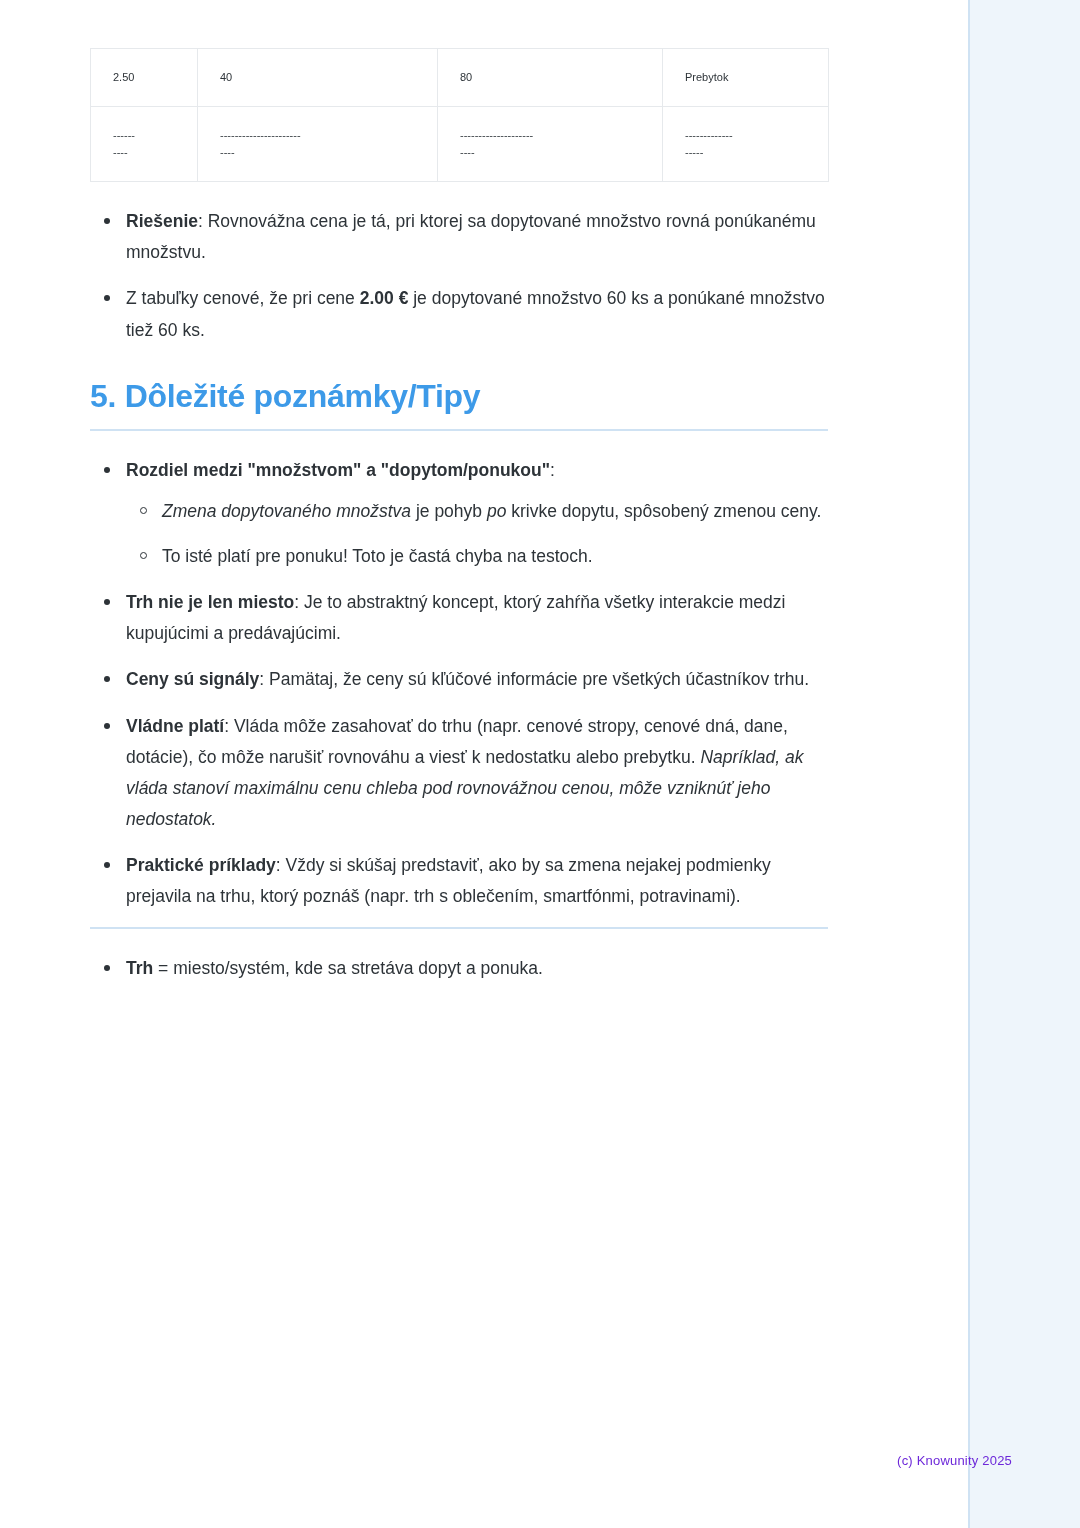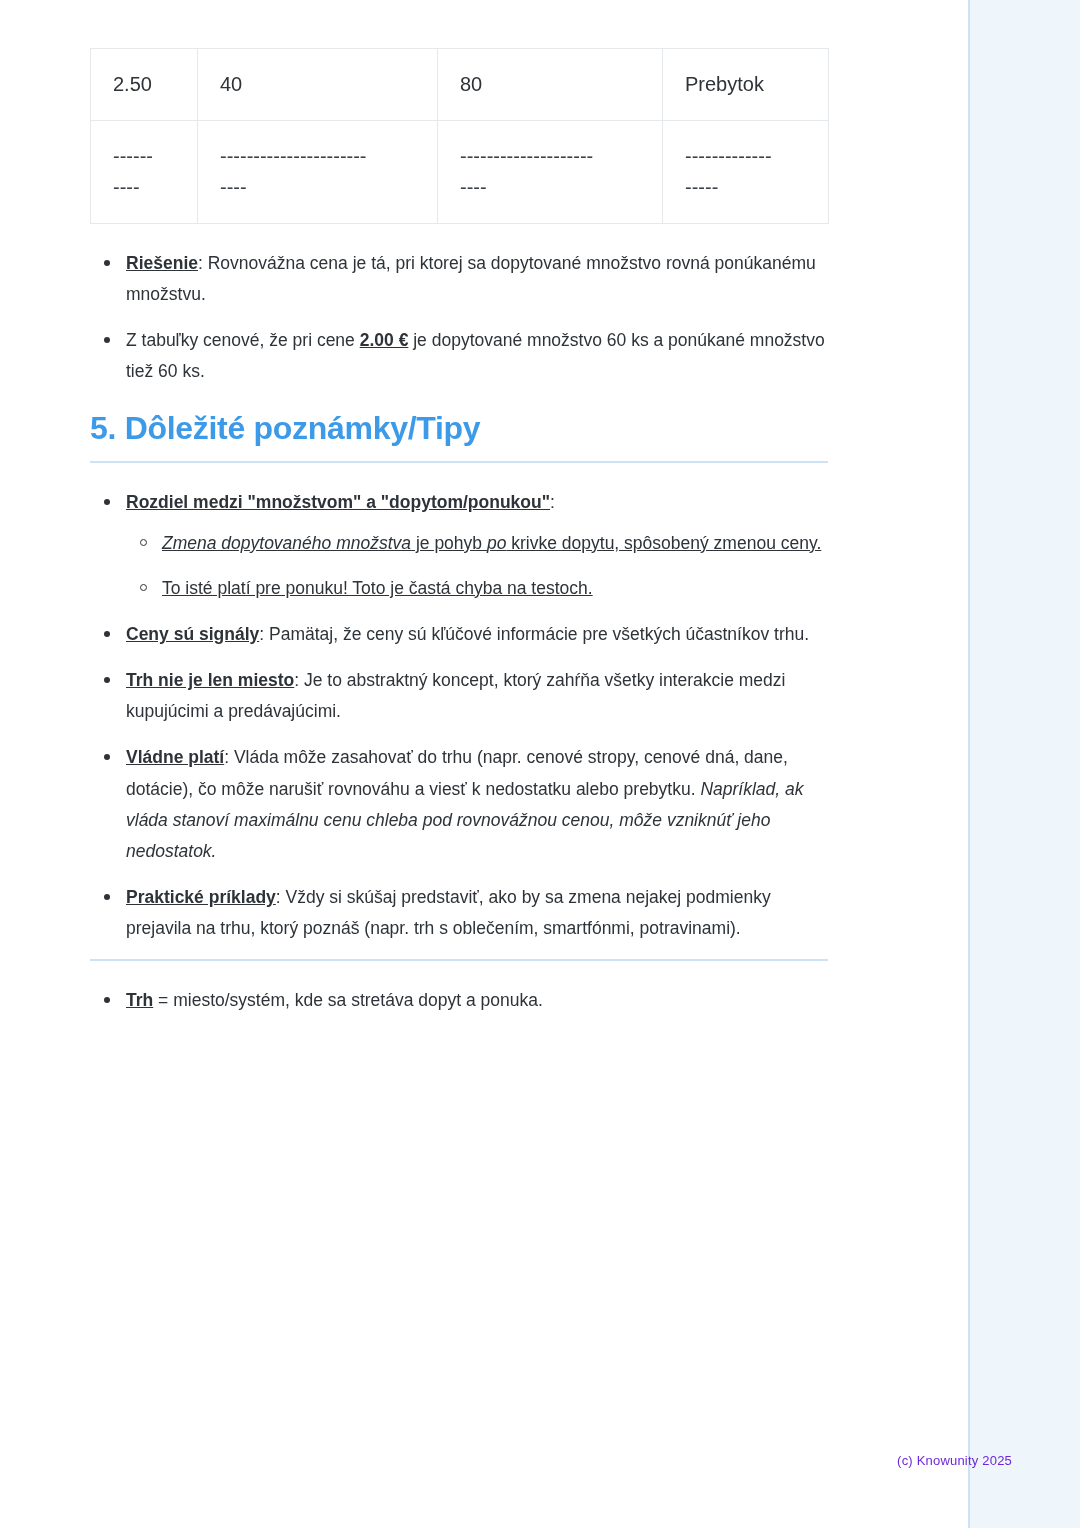--- a/index.html
+++ b/index.html
@@ -38,21 +38,21 @@
     left: 90px;
     top: 48px;
     width: 738px;
   }
 
   
   table.data-table {
     border-collapse: collapse;
     width: 738px;
     table-layout: fixed;
-    font-size: 20px;
+    font-size: 11px;
     color: #2d3338;
   }
   table.data-table td {
     border: 1px solid #e6e9ec;
     padding: 20px 22px;
     vertical-align: middle;
     line-height: 1.55;
     word-break: break-word;
     background: #fff;
   }
@@ -88,21 +88,20 @@
     width: 6px;
     height: 6px;
     border-radius: 50%;
     background: #2d3338;
   }
 
   ul.b2 {
     list-style: none;
     margin: 10px 0 12px 0;
     padding: 0;
-    text-decoration: underline;
   }
   ul.b2 > li {
     position: relative;
     padding-left: 36px;
     margin-bottom: 14px;
     font-size: 17.5px;
     line-height: 1.78;
     color: #2d3338;
   }
   ul.b2 > li::before {
@@ -111,29 +110,29 @@
     left: 14px;
     top: 11px;
     width: 7px;
     height: 7px;
     border-radius: 50%;
     border: 1.4px solid #2d3338;
     background: transparent;
     box-sizing: border-box;
   }
 
-  b, strong { font-weight: 700; text-decoration: underline; }
+  b, strong { font-weight: 700; }
   i, em { font-style: italic; }
 
   
   h2.section {
     font-size: 32px;
     font-weight: 700;
     color: #3d9ae8;
-    margin: 22px 0 0 0;
+    margin: 32px 0 0 0;
     letter-spacing: -0.3px;
   }
   .section-rule {
     margin-top: 14px;
     height: 2px;
     background: #cfe2f3;
     width: 738px;
   }
 
   .watermark {
@@ -201,24 +200,24 @@
           <li>
             <em>Zmena dopytovaného množstva</em><span> je pohyb </span><em>po</em><span> krivke dopytu, spôsobený zmenou ceny.</span>
           </li>
           <li>
             <span>To isté platí pre ponuku! Toto je častá chyba na testoch.</span>
           </li>
         </ul>
       </li>
 
       <li>
+        <strong>Trh nie je len miesto</strong><span>: Je to abstraktný koncept, ktorý zahŕňa všetky interakcie medzi kupujúcimi a predávajúcimi.</span>
+      </li>
+      <li>
         <strong>Ceny sú signály</strong><span>: Pamätaj, že ceny sú kľúčové informácie pre všetkých účastníkov trhu.</span>
-      </li>
-      <li>
-        <strong>Trh nie je len miesto</strong><span>: Je to abstraktný koncept, ktorý zahŕňa všetky interakcie medzi kupujúcimi a predávajúcimi.</span>
       </li>
       <li>
         <strong>Vládne platí</strong><span>: Vláda môže zasahovať do trhu (napr. cenové stropy, cenové dná, dane, dotácie), čo môže narušiť rovnováhu a viesť k nedostatku alebo prebytku. </span><em>Napríklad, ak vláda stanoví maximálnu cenu chleba pod rovnovážnou cenou, môže vzniknúť jeho nedostatok.</em>
       </li>
       <li>
         <strong>Praktické príklady</strong><span>: Vždy si skúšaj predstaviť, ako by sa zmena nejakej podmienky prejavila na trhu, ktorý poznáš (napr. trh s oblečením, smartfónmi, potravinami).</span>
       </li>
     </ul>
 
     <div class="section-rule"></div>

